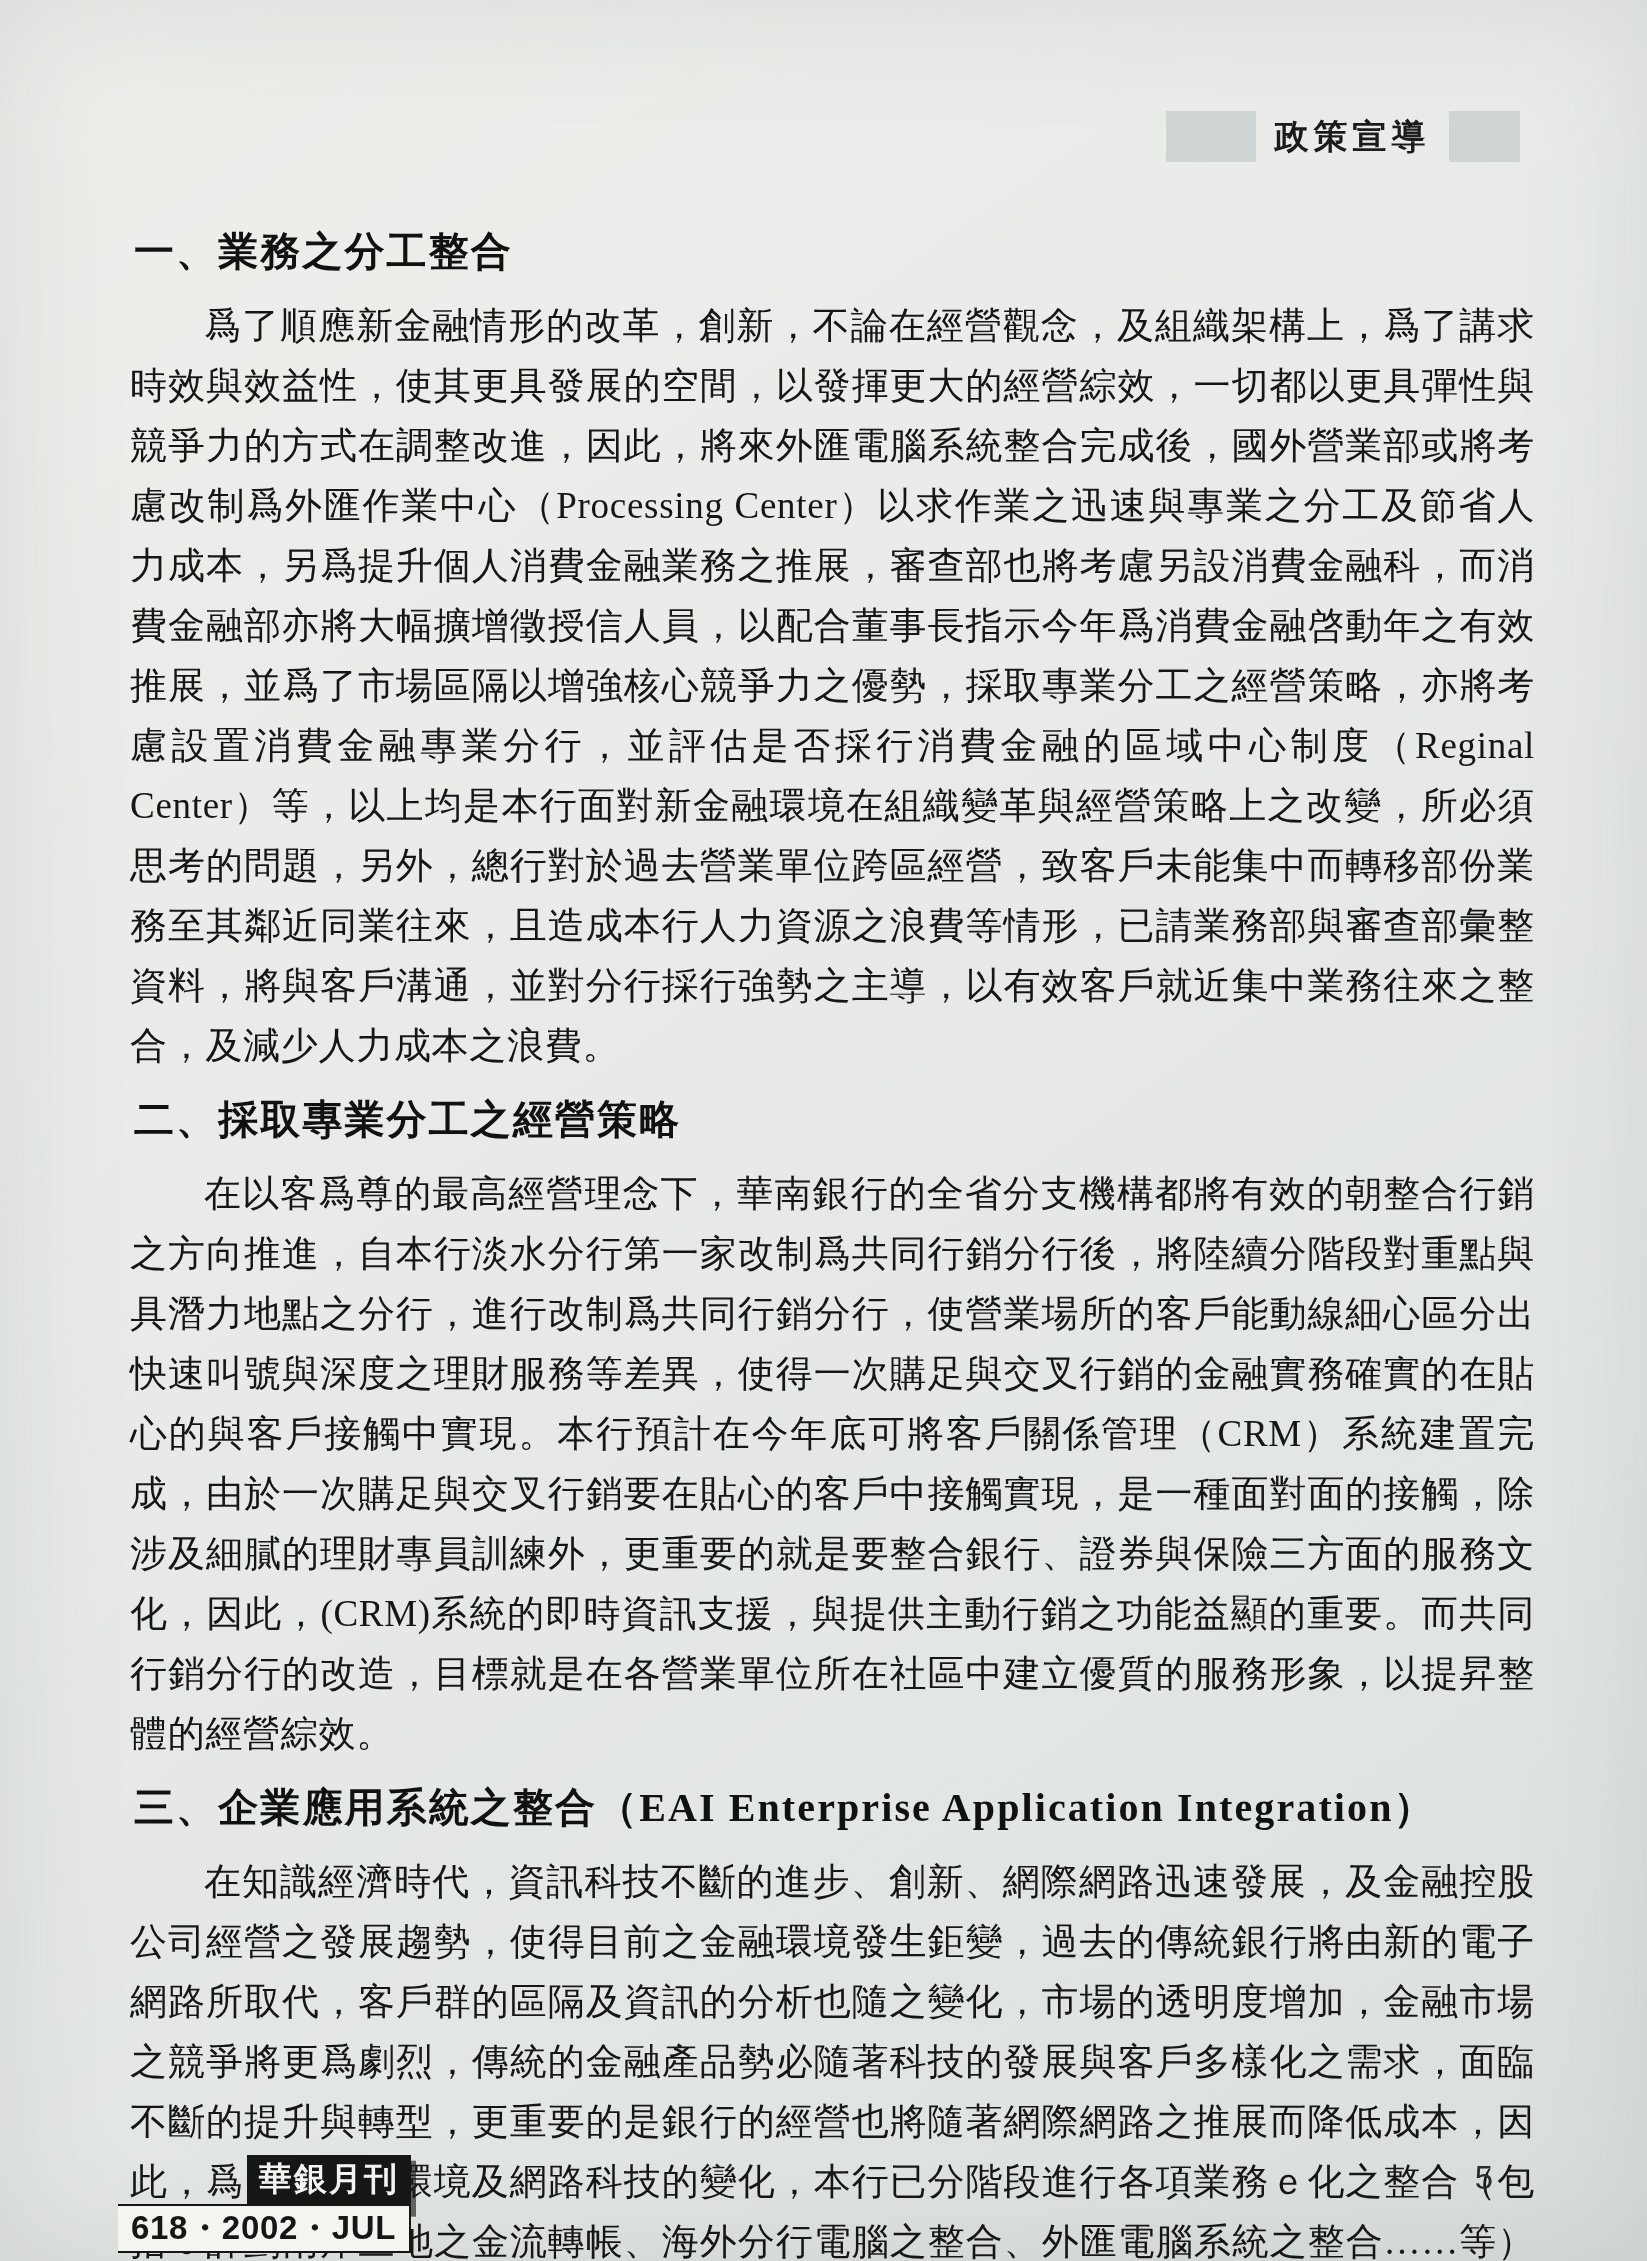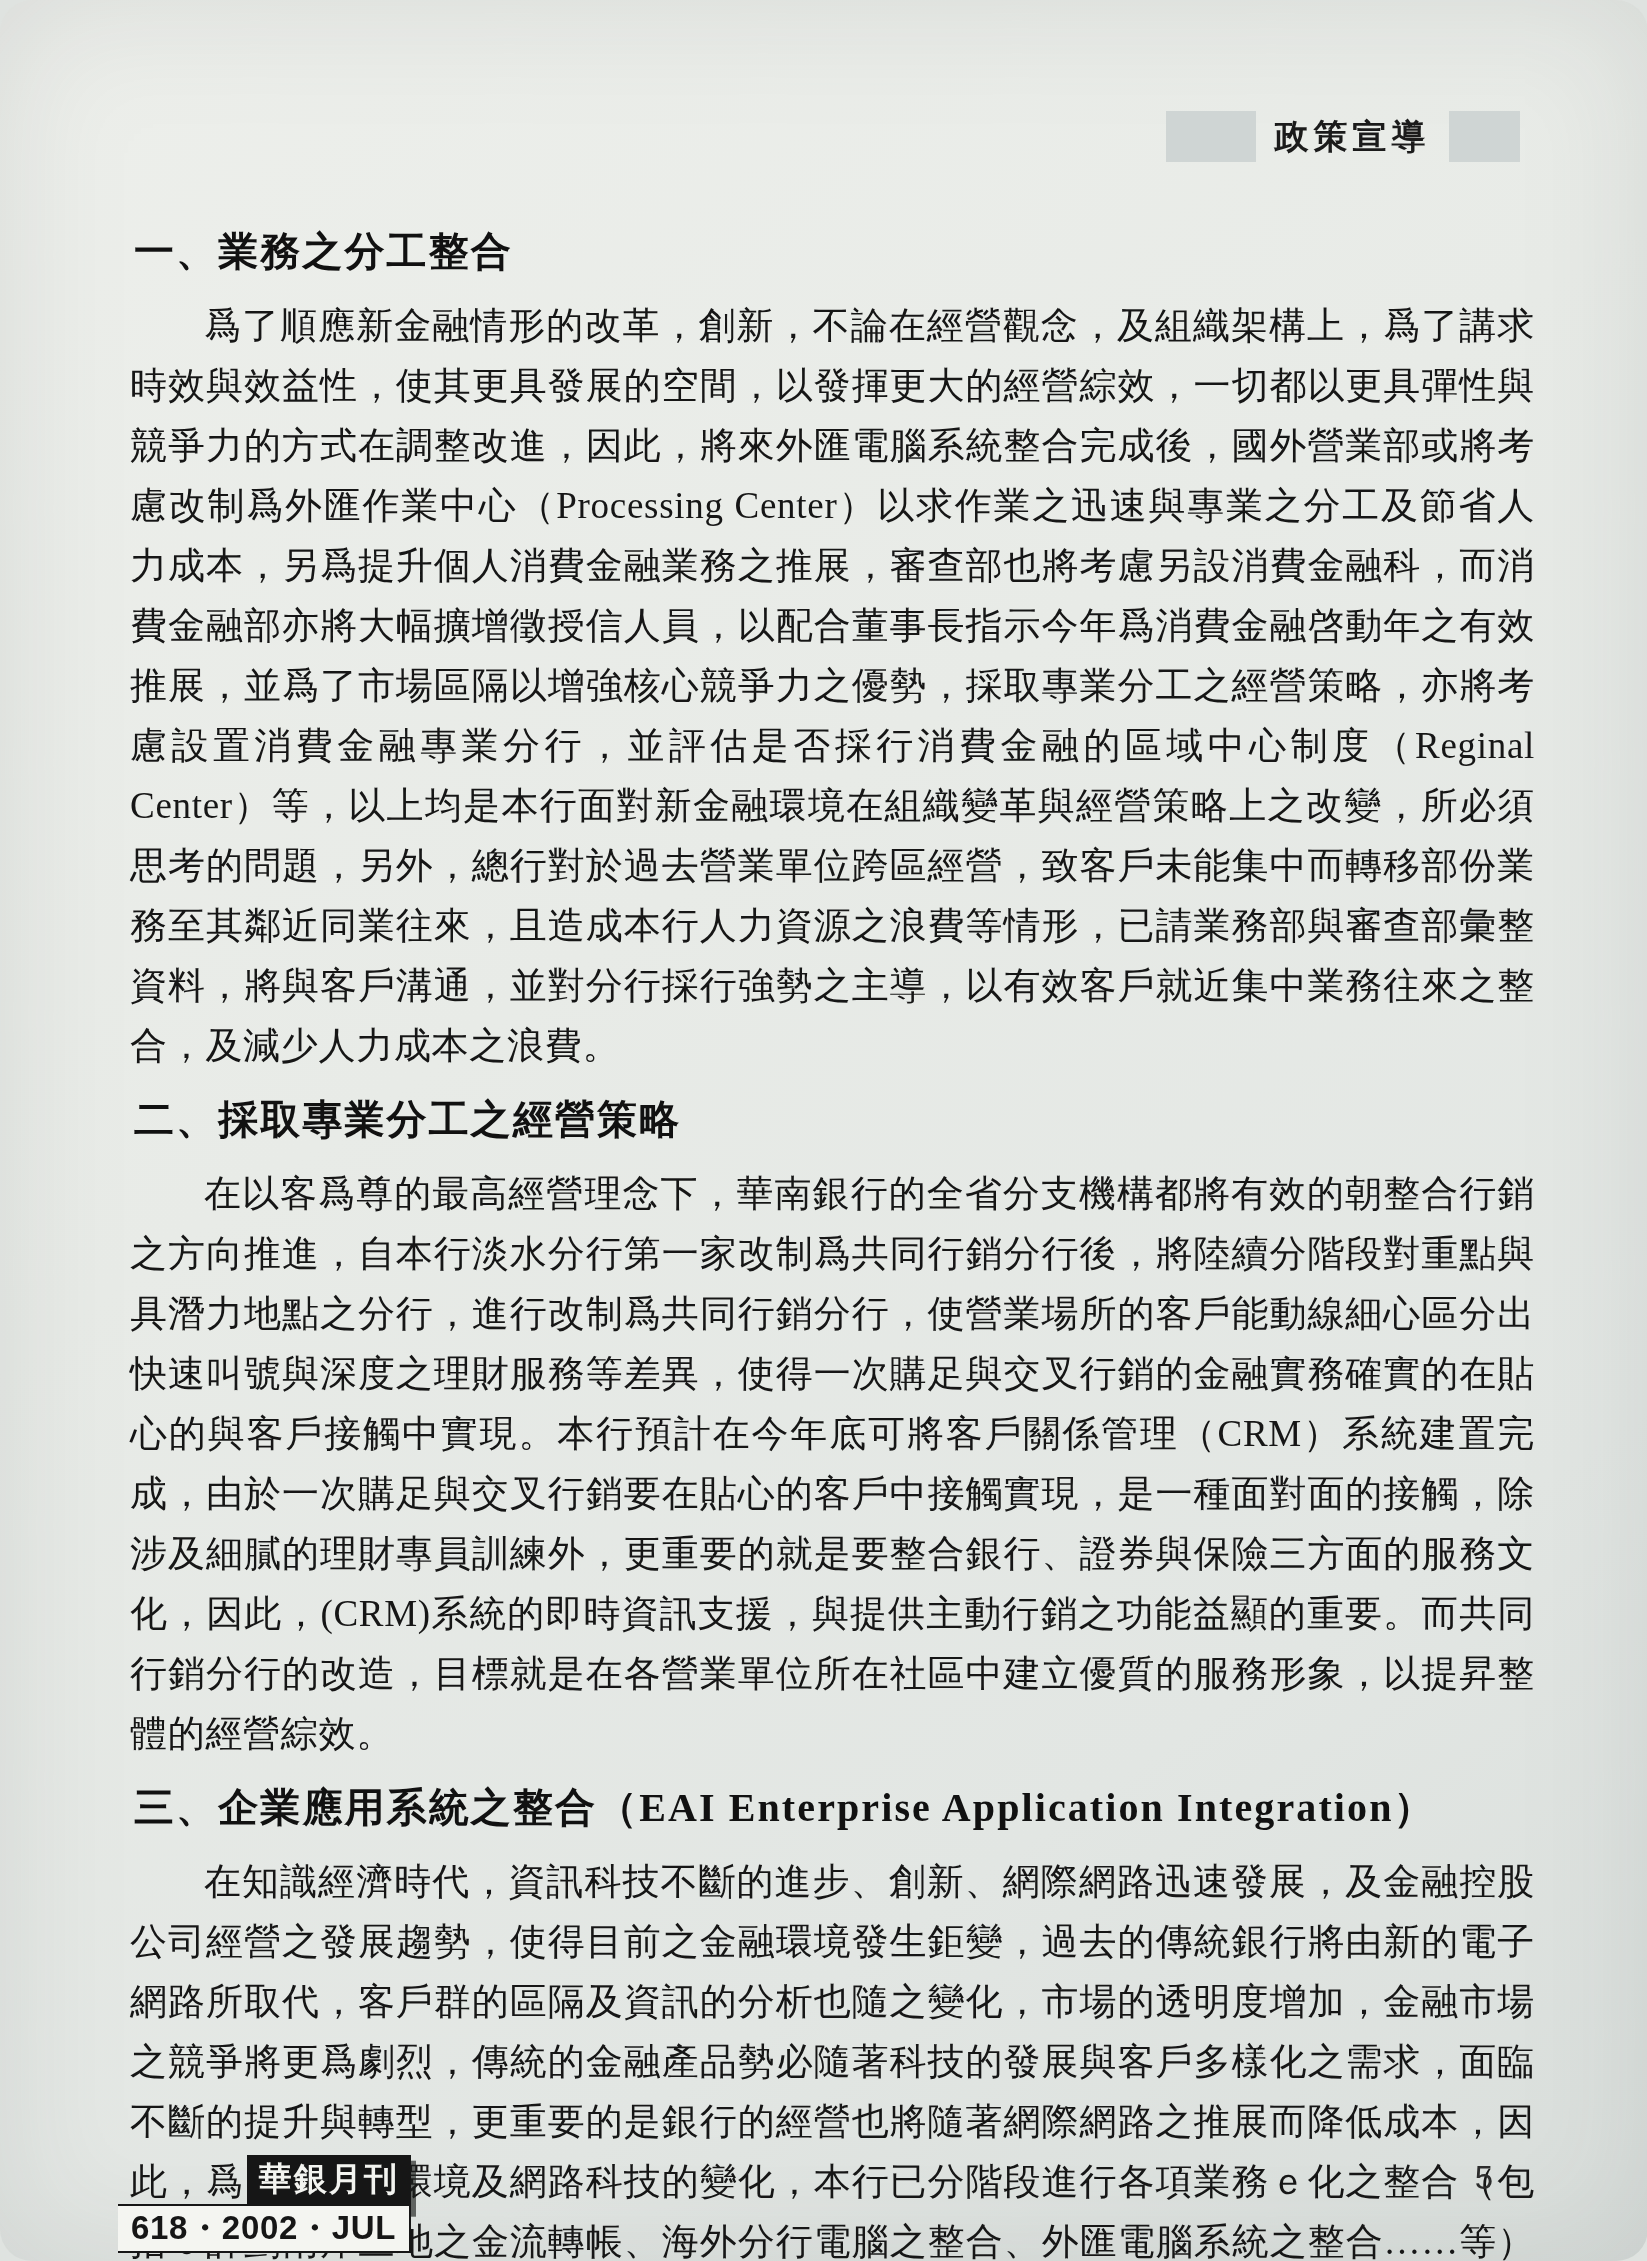--- a/index.html
+++ b/index.html
@@ -8,21 +8,20 @@
     background:#dfe3e0;
     font-family:"Liberation Serif","DejaVu Serif",serif;
   }
   .page{
     position:relative;
     width:1648px;height:2261px;
     background:linear-gradient(145deg,#edefeb 0%,#e8ebe7 40%,#e2e6e3 75%,#d9dedb 100%);
     box-shadow:inset 0 0 128px rgba(120,130,125,0.18);
     color:#151515;
     overflow:hidden;
-    border-radius:32px;
   }
   
   .header{
     position:absolute;top:111px;right:128px;
     display:flex;align-items:center;gap:18.5px;
   }
   .header .bar{height:51px;background:#cfd5d4;}
   .header .bar.left{width:90px;}
   .header .bar.right{width:71px;}
   .header .label{

